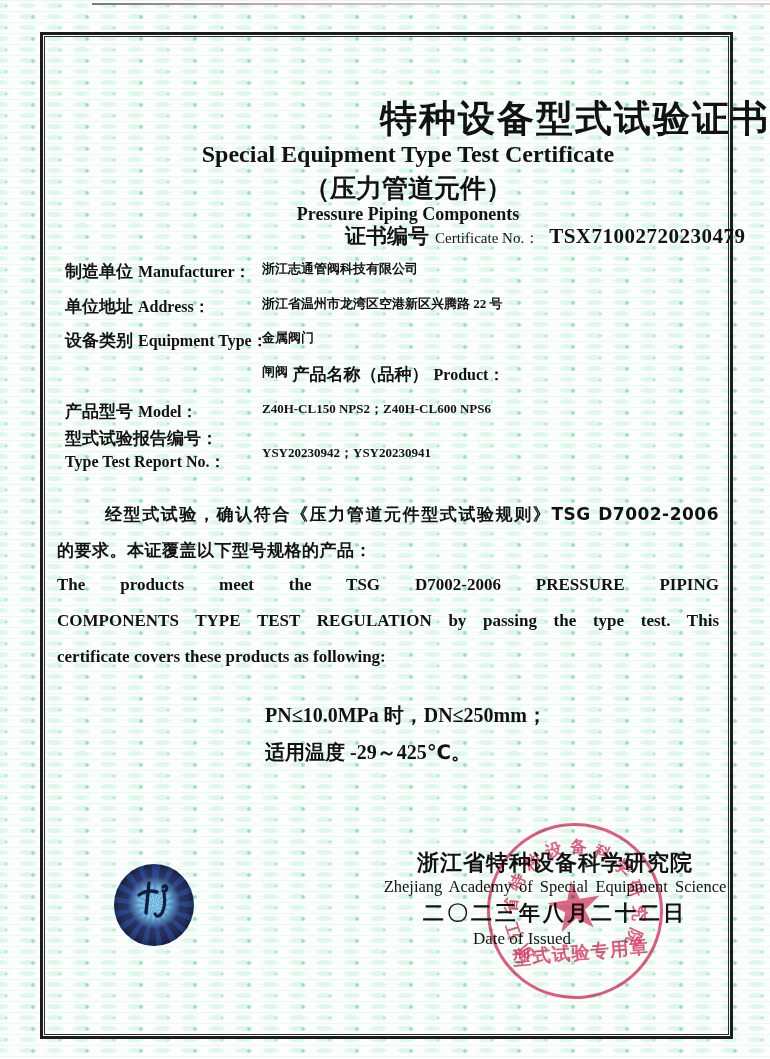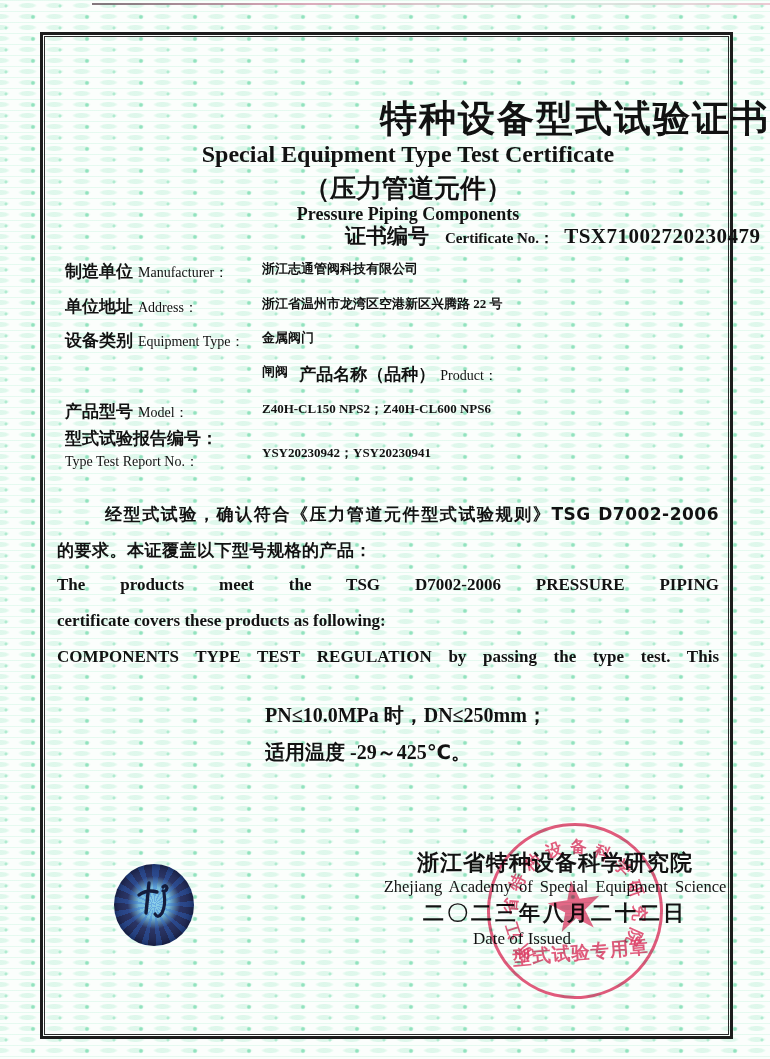--- a/index.html
+++ b/index.html
@@ -22,25 +22,25 @@
   .frame{position:absolute;left:40px;top:32px;width:687px;height:1001px;
     border:3px solid #1c1c1c;}
   .frame-inner{position:absolute;inset:1px;border:1px solid #2a2a2a;}
   .centered{position:absolute;left:46px;right:0;text-align:center;}
   .title-cn{top:94px;font-size:37px;font-weight:bold;letter-spacing:2px;font-family:"DejaVu Sans","Liberation Serif",serif;text-align:right;}
   .title-en{top:141px;font-size:24px;font-weight:bold;}
   .sub-cn{top:171px;font-size:26px;font-weight:bold;font-family:"DejaVu Sans","Liberation Serif",serif;}
   .sub-en{top:204px;font-size:18px;font-weight:bold;}
   .certline{position:absolute;left:345px;top:222px;white-space:nowrap;}
   .certline .cn{font-size:21px;font-weight:bold;font-family:"DejaVu Sans",serif;}
-  .certline .en{font-size:15px;font-weight:bold;margin-left:16px;}
+  .certline .en{font-size:15px;font-weight:normal;margin-left:6px;}
   .certline .no{font-size:21px;font-weight:bold;margin-left:10px;letter-spacing:.5px;}
   .field{position:absolute;left:65px;right:38px;height:30px;white-space:nowrap;}
   .field .lcn{font-size:17px;font-weight:bold;font-family:"DejaVu Sans",serif;}
-  .field .len{font-size:14px;font-weight:normal;margin-left:5px;}
+  .field .len{font-size:16px;font-weight:bold;margin-left:5px;}
   .field .val{position:absolute;left:197px;top:0;font-size:13px;font-weight:bold;
     font-family:"Liberation Serif","DejaVu Sans",serif;}
   .field .l2{display:block;line-height:24px;}
   .body-block{position:absolute;left:57px;top:503px;width:662px;}
   .body-block .ln{height:36px;font-size:17px;font-weight:bold;}
   .jcn{font-family:"DejaVu Sans",serif;letter-spacing:.5px;text-align:justify;text-align-last:justify;}
   .cn2{font-family:"DejaVu Sans",serif;letter-spacing:.5px;}
   .jen{text-align:justify;text-align-last:justify;}
   .ind{text-indent:48px;}
   .specs{position:absolute;left:265px;top:702px;}
@@ -110,22 +110,22 @@
 <div class="field" style="top:426px;height:54px;">
   <span class="lcn l2">型式试验报告编号：</span>
     <span class="len l2" style="margin-left:0;">Type Test Report No.：</span>
   <span class="val" style="top:18px;">YSY20230942；YSY20230941</span>
 </div>
 
 <div class="body-block">
   <div class="ln jcn ind">经型式试验，确认符合《压力管道元件型式试验规则》TSG D7002-2006</div>
   <div class="ln cn2">的要求。本证覆盖以下型号规格的产品：</div>
   <div class="ln jen">The products meet the TSG D7002-2006 PRESSURE PIPING</div>
+  <div class="ln jen">COMPONENTS TYPE TEST REGULATION by passing the type test. This</div>
   <div class="ln">certificate covers these products as following:</div>
-  <div class="ln jen">COMPONENTS TYPE TEST REGULATION by passing the type test. This</div>
 </div>
 
 <div class="specs">
   <div class="ln">PN≤10.0MPa 时，DN≤250mm；</div>
   <div class="ln">适用温度 -29～425℃。</div>
 </div>
 
 <div class="issuer-cn">浙江省特种设备科学研究院</div>
 <div class="issuer-en">Zhejiang Academy of Special Equipment Science</div>
 <div class="issue-date">二〇二三年八月二十二日</div>

